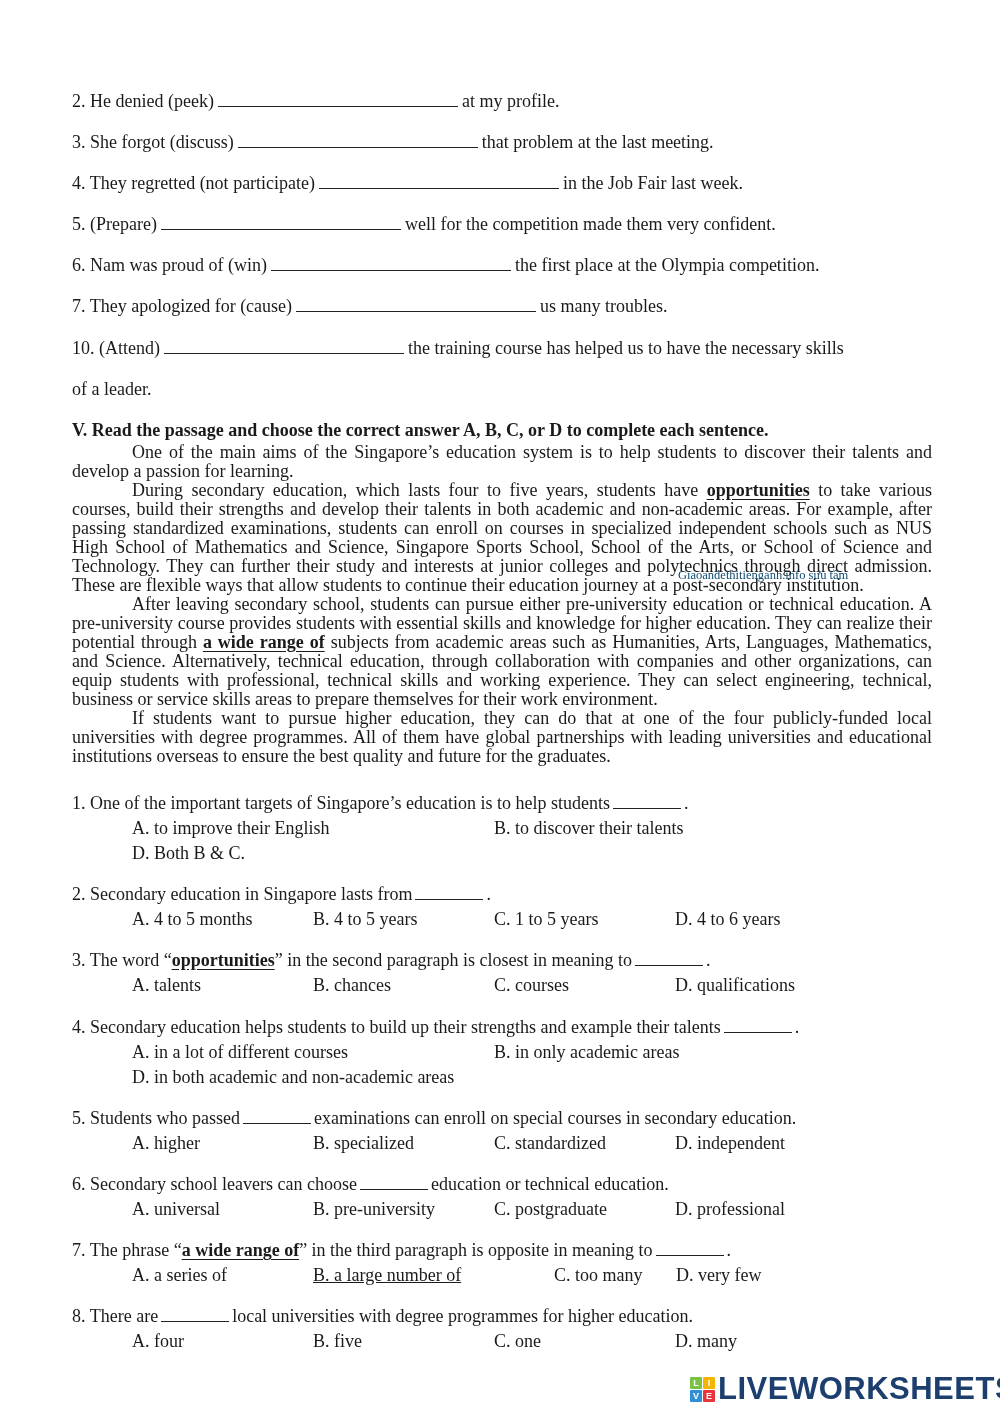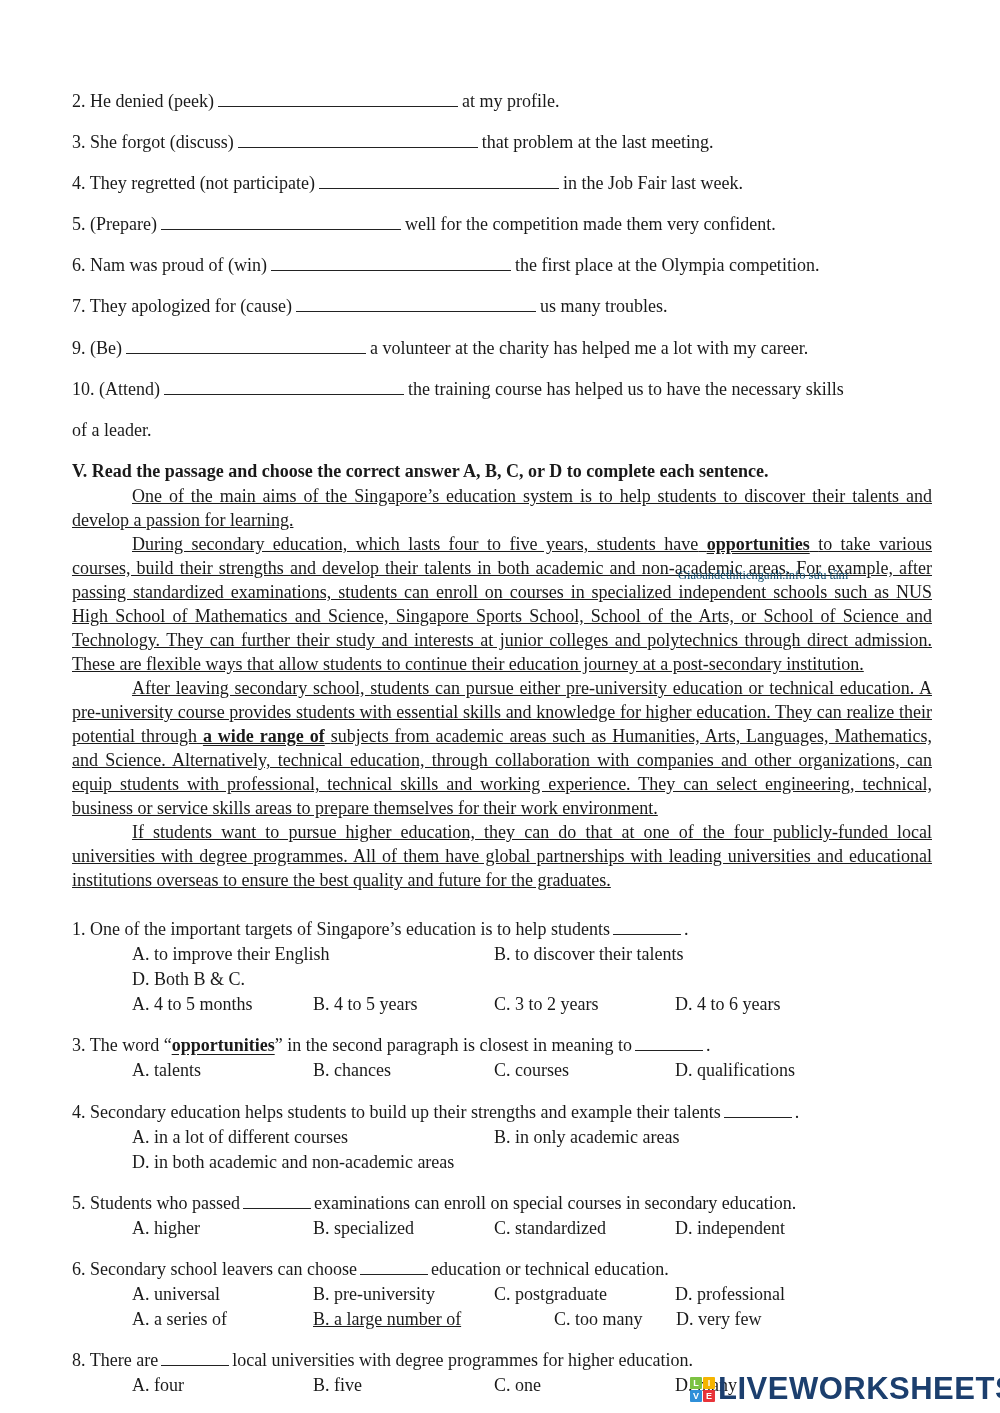--- a/index.html
+++ b/index.html
@@ -8,21 +8,21 @@
       font-family: "Liberation Serif", "DejaVu Serif", serif;
       color: #1a1a1a;
       font-size: 18px;
     }
     .page { position: absolute; left: 72px; top: 73px; width: 860px; }
     .line { height: 25.1px; line-height: 25.1px; white-space: nowrap; margin-top: 16px; }
     .blank { display: inline-block; border-bottom: 1.2px solid #222; vertical-align: baseline; height: 14px; margin: 0 4px; }
     .blank.long { width: 240px; }
     .blank.short { width: 68px; margin: 0 3px; }
     .section-title { font-weight: bold; margin-top: 16px; }
-    .para { text-align: justify; line-height: 24px; text-decoration: underline; }
+    .para { text-align: justify; line-height: 19px; }
     .para.indent { text-indent: 60px; }
     .ul-bold { font-weight: bold; text-decoration: underline; text-underline-offset: 3px; }
     .questions { margin-top: 25px; }
     .opts { display: flex; height: 25.1px; line-height: 25.1px; padding-left: 60px; white-space: nowrap; }
     .opt { display: inline-block; }
     .w4 .opt { width: 181px; }
     .w2 .opt { width: 362px; }
     .custom7 .opt:nth-child(1) { width: 181px; }
     .custom7 .opt:nth-child(2) { width: 241px; text-decoration: underline; }
     .custom7 .opt:nth-child(3) { width: 122px; }
@@ -50,21 +50,20 @@
 
 <div class="page">
 
   <div>
     <div class="line"><span>2.</span> <span>He denied (peek)</span><span class="blank long"></span><span>at my profile.</span></div>
     <div class="line"><span>3.</span> <span>She forgot (discuss)</span><span class="blank long"></span><span>that problem at the last meeting.</span></div>
     <div class="line"><span>4.</span> <span>They regretted (not participate)</span><span class="blank long"></span><span>in the Job Fair last week.</span></div>
     <div class="line"><span>5.</span> <span>(Prepare)</span><span class="blank long"></span><span>well for the competition made them very confident.</span></div>
     <div class="line"><span>6.</span> <span>Nam was proud of (win)</span><span class="blank long"></span><span>the first place at the Olympia competition.</span></div>
     <div class="line"><span>7.</span> <span>They apologized for (cause)</span><span class="blank long"></span><span>us many troubles.</span></div>
-    <div class="line"><span>9.</span> <span>(Be)</span><span class="blank long"></span><span>a volunteer at the charity has helped me a lot with my career.</span></div>
     <div class="line"><span>10.</span> <span>(Attend)</span><span class="blank long"></span><span>the training course has helped us to have the necessary skills</span></div>
     <div class="line">of a leader.</div>
   </div>
 
   <div class="line section-title">V. Read the passage and choose the correct answer A, B, C, or D to complete each sentence.</div>
 
   <div>
     <div class="para indent">One of the main aims of the Singapore’s education system is to help students to discover their talents and develop a passion for learning.</div>
     <div class="para indent"><span>During secondary education, which lasts four to five years, students have</span> <span class="ul-bold">opportunities</span> <span>to take various courses, build their strengths and develop their talents in both academic and non-academic areas. For example, after passing standardized examinations, students can enroll on courses in specialized independent schools such as NUS High School of Mathematics and Science, Singapore Sports School, School of the Arts, or School of Science and Technology. They can further their study and interests at junior colleges and polytechnics through direct admission. These are flexible ways that allow students to continue their education journey at a post-secondary institution.</span></div>
     <div class="para indent"><span>After leaving secondary school, students can pursue either pre-university education or technical education. A pre-university course provides students with essential skills and knowledge for higher education. They can realize their potential through</span> <span class="ul-bold">a wide range of</span> <span>subjects from academic areas such as Humanities, Arts, Languages, Mathematics, and Science. Alternatively, technical education, through collaboration with companies and other organizations, can equip students with professional, technical skills and working experience. They can select engineering, technical, business or service skills areas to prepare themselves for their work environment.</span></div>
@@ -74,24 +73,25 @@
   <div class="questions">
     <div class="line"><span>1.</span> <span>One of the important targets of Singapore’s education is to help students</span><span class="blank short"></span><span>.</span></div>
     <div class="opts w2">
         <span class="opt">A. to improve their English</span>
         <span class="opt">B. to discover their talents</span>
       </div>
     <div class="opts w2">
         <span class="opt">D. Both B &amp; C.</span>
       </div>
 
+    <div class="line"><span>2.</span> <span>Secondary education in Singapore lasts from</span><span class="blank short"></span><span>.</span></div>
     <div class="opts w4">
         <span class="opt">A. 4 to 5 months</span>
         <span class="opt">B. 4 to 5 years</span>
-        <span class="opt">C. 3 to 2 years</span>
+        <span class="opt">C. 1 to 5 years</span>
         <span class="opt">D. 4 to 6 years</span>
       </div>
 
     <div class="line"><span>3.</span> <span>The word “</span><span class="ul-bold">opportunities</span><span>” in the second paragraph is closest in meaning to</span><span class="blank short"></span><span>.</span></div>
     <div class="opts w4">
         <span class="opt">A. talents</span>
         <span class="opt">B. chances</span>
         <span class="opt">C. courses</span>
         <span class="opt">D. qualifications</span>
       </div>
@@ -114,20 +114,21 @@
       </div>
 
     <div class="line"><span>6.</span> <span>Secondary school leavers can choose</span><span class="blank short"></span><span>education or technical education.</span></div>
     <div class="opts w4">
         <span class="opt">A. universal</span>
         <span class="opt">B. pre-university</span>
         <span class="opt">C. postgraduate</span>
         <span class="opt">D. professional</span>
       </div>
 
+    <div class="line"><span>7.</span> <span>The phrase “</span><span class="ul-bold">a wide range of</span><span>” in the third paragraph is opposite in meaning to</span><span class="blank short"></span><span>.</span></div>
     <div class="opts custom7">
         <span class="opt">A. a series of</span>
         <span class="opt">B. a large number of</span>
         <span class="opt">C. too many</span>
         <span class="opt">D. very few</span>
       </div>
 
     <div class="line"><span>8.</span> <span>There are</span><span class="blank short"></span><span>local universities with degree programmes for higher education.</span></div>
     <div class="opts w4">
         <span class="opt">A. four</span>

